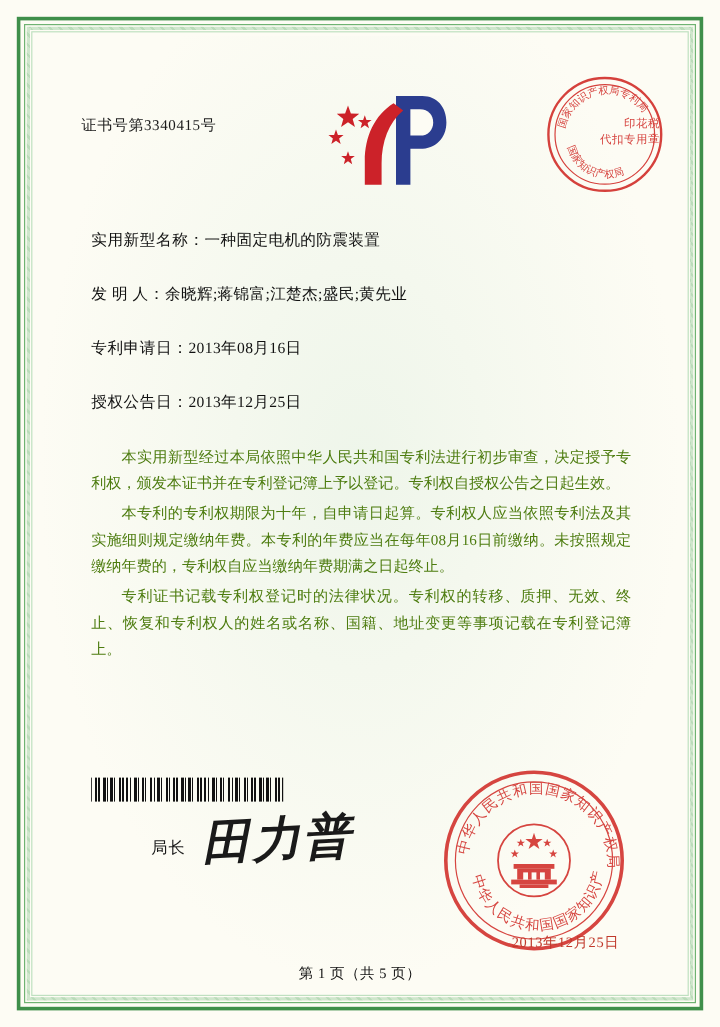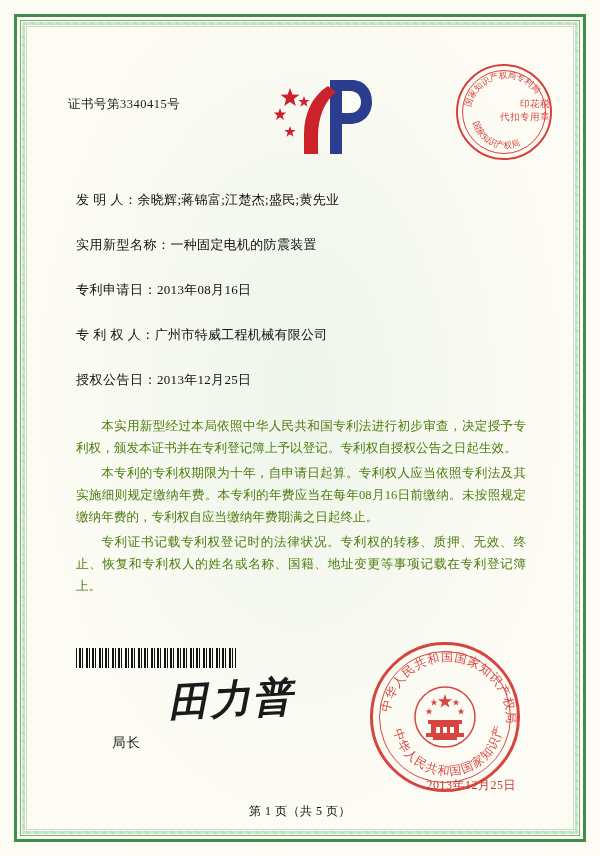--- a/index.html
+++ b/index.html
@@ -195,25 +195,24 @@
     height: 20px;
     background:
       repeating-linear-gradient(90deg,
         #111 0 1px, transparent 1px 3px,
         #111 3px 5px, transparent 5px 6px,
         #111 6px 7px, transparent 7px 10px,
         #111 10px 12px, transparent 12px 13px);
   }
   .director-label {
     position: absolute;
-    left: 72px;
+    left: 86px;
     top: 56px;
     font-size: 13.5px;
     letter-spacing: 1px;
-    margin-top: 36px;
   }
   .signature {
     position: absolute;
     left: 128px;
     top: 30px;
     font-size: 40px;
     font-family: "DejaVu Serif", serif;
     font-style: italic;
     font-weight: bold;
     color: #1a1a1a;
@@ -321,30 +320,27 @@
         </div>
         <div class="center-lines">
           印花税<br>代扣专用章
         </div>
       </div>
     </div>
 
 
     <div class="fields">
       <div class="field">
+        <span class="label">实用新型名称：</span><span class="value">一种固定电机的防震装置</span>
+      </div>
+      <div class="field">
         <span class="label">发 明 人：</span><span class="value">余晓辉;蒋锦富;江楚杰;盛民;黄先业</span>
-      </div>
-      <div class="field">
-        <span class="label">实用新型名称：</span><span class="value">一种固定电机的防震装置</span>
       </div>
       <div class="field">
         <span class="label">专利申请日：</span><span class="value">2013年08月16日</span>
-      </div>
-      <div class="field">
-        <span class="label">专 利 权 人：</span><span class="value">广州市特威工程机械有限公司</span>
       </div>
       <div class="field">
         <span class="label">授权公告日：</span><span class="value">2013年12月25日</span>
       </div>
     </div>
 
     <div class="body-text">
       <p>本实用新型经过本局依照中华人民共和国专利法进行初步审查，决定授予专利权，颁发本证书并在专利登记簿上予以登记。专利权自授权公告之日起生效。</p>
       <p>本专利的专利权期限为十年，自申请日起算。专利权人应当依照专利法及其实施细则规定缴纳年费。本专利的年费应当在每年08月16日前缴纳。未按照规定缴纳年费的，专利权自应当缴纳年费期满之日起终止。</p>
       <p>专利证书记载专利权登记时的法律状况。专利权的转移、质押、无效、终止、恢复和专利权人的姓名或名称、国籍、地址变更等事项记载在专利登记簿上。</p>

